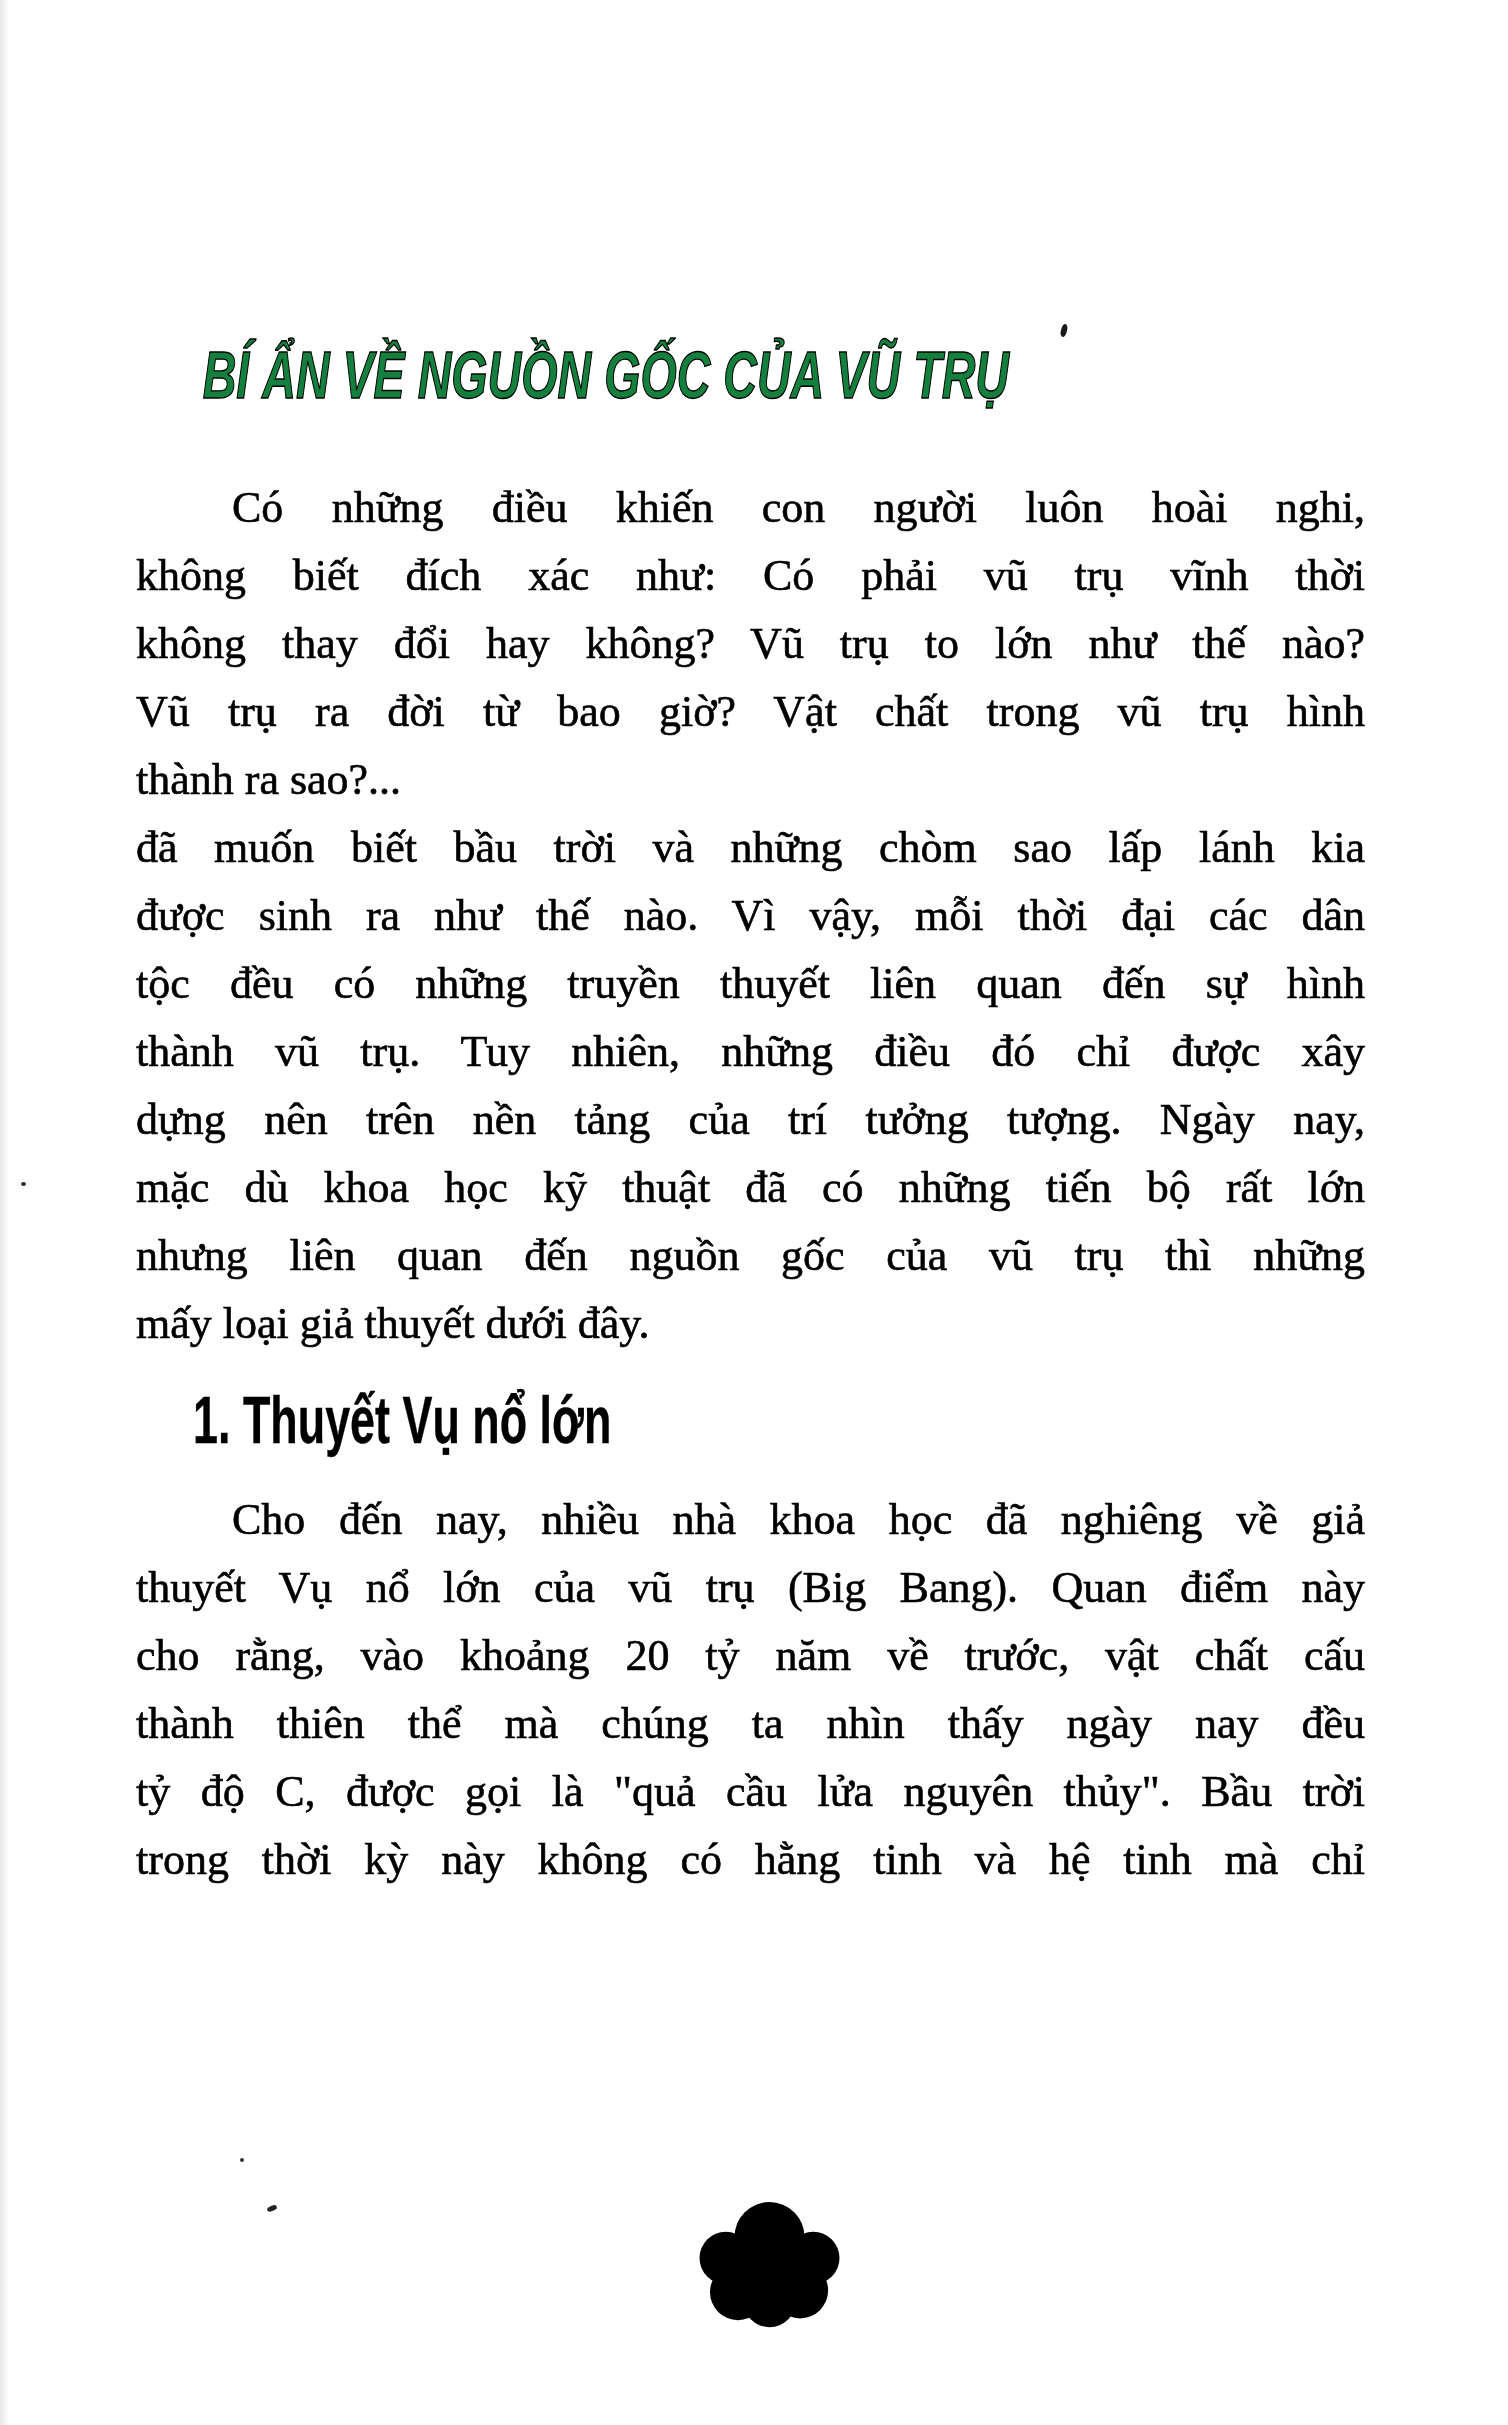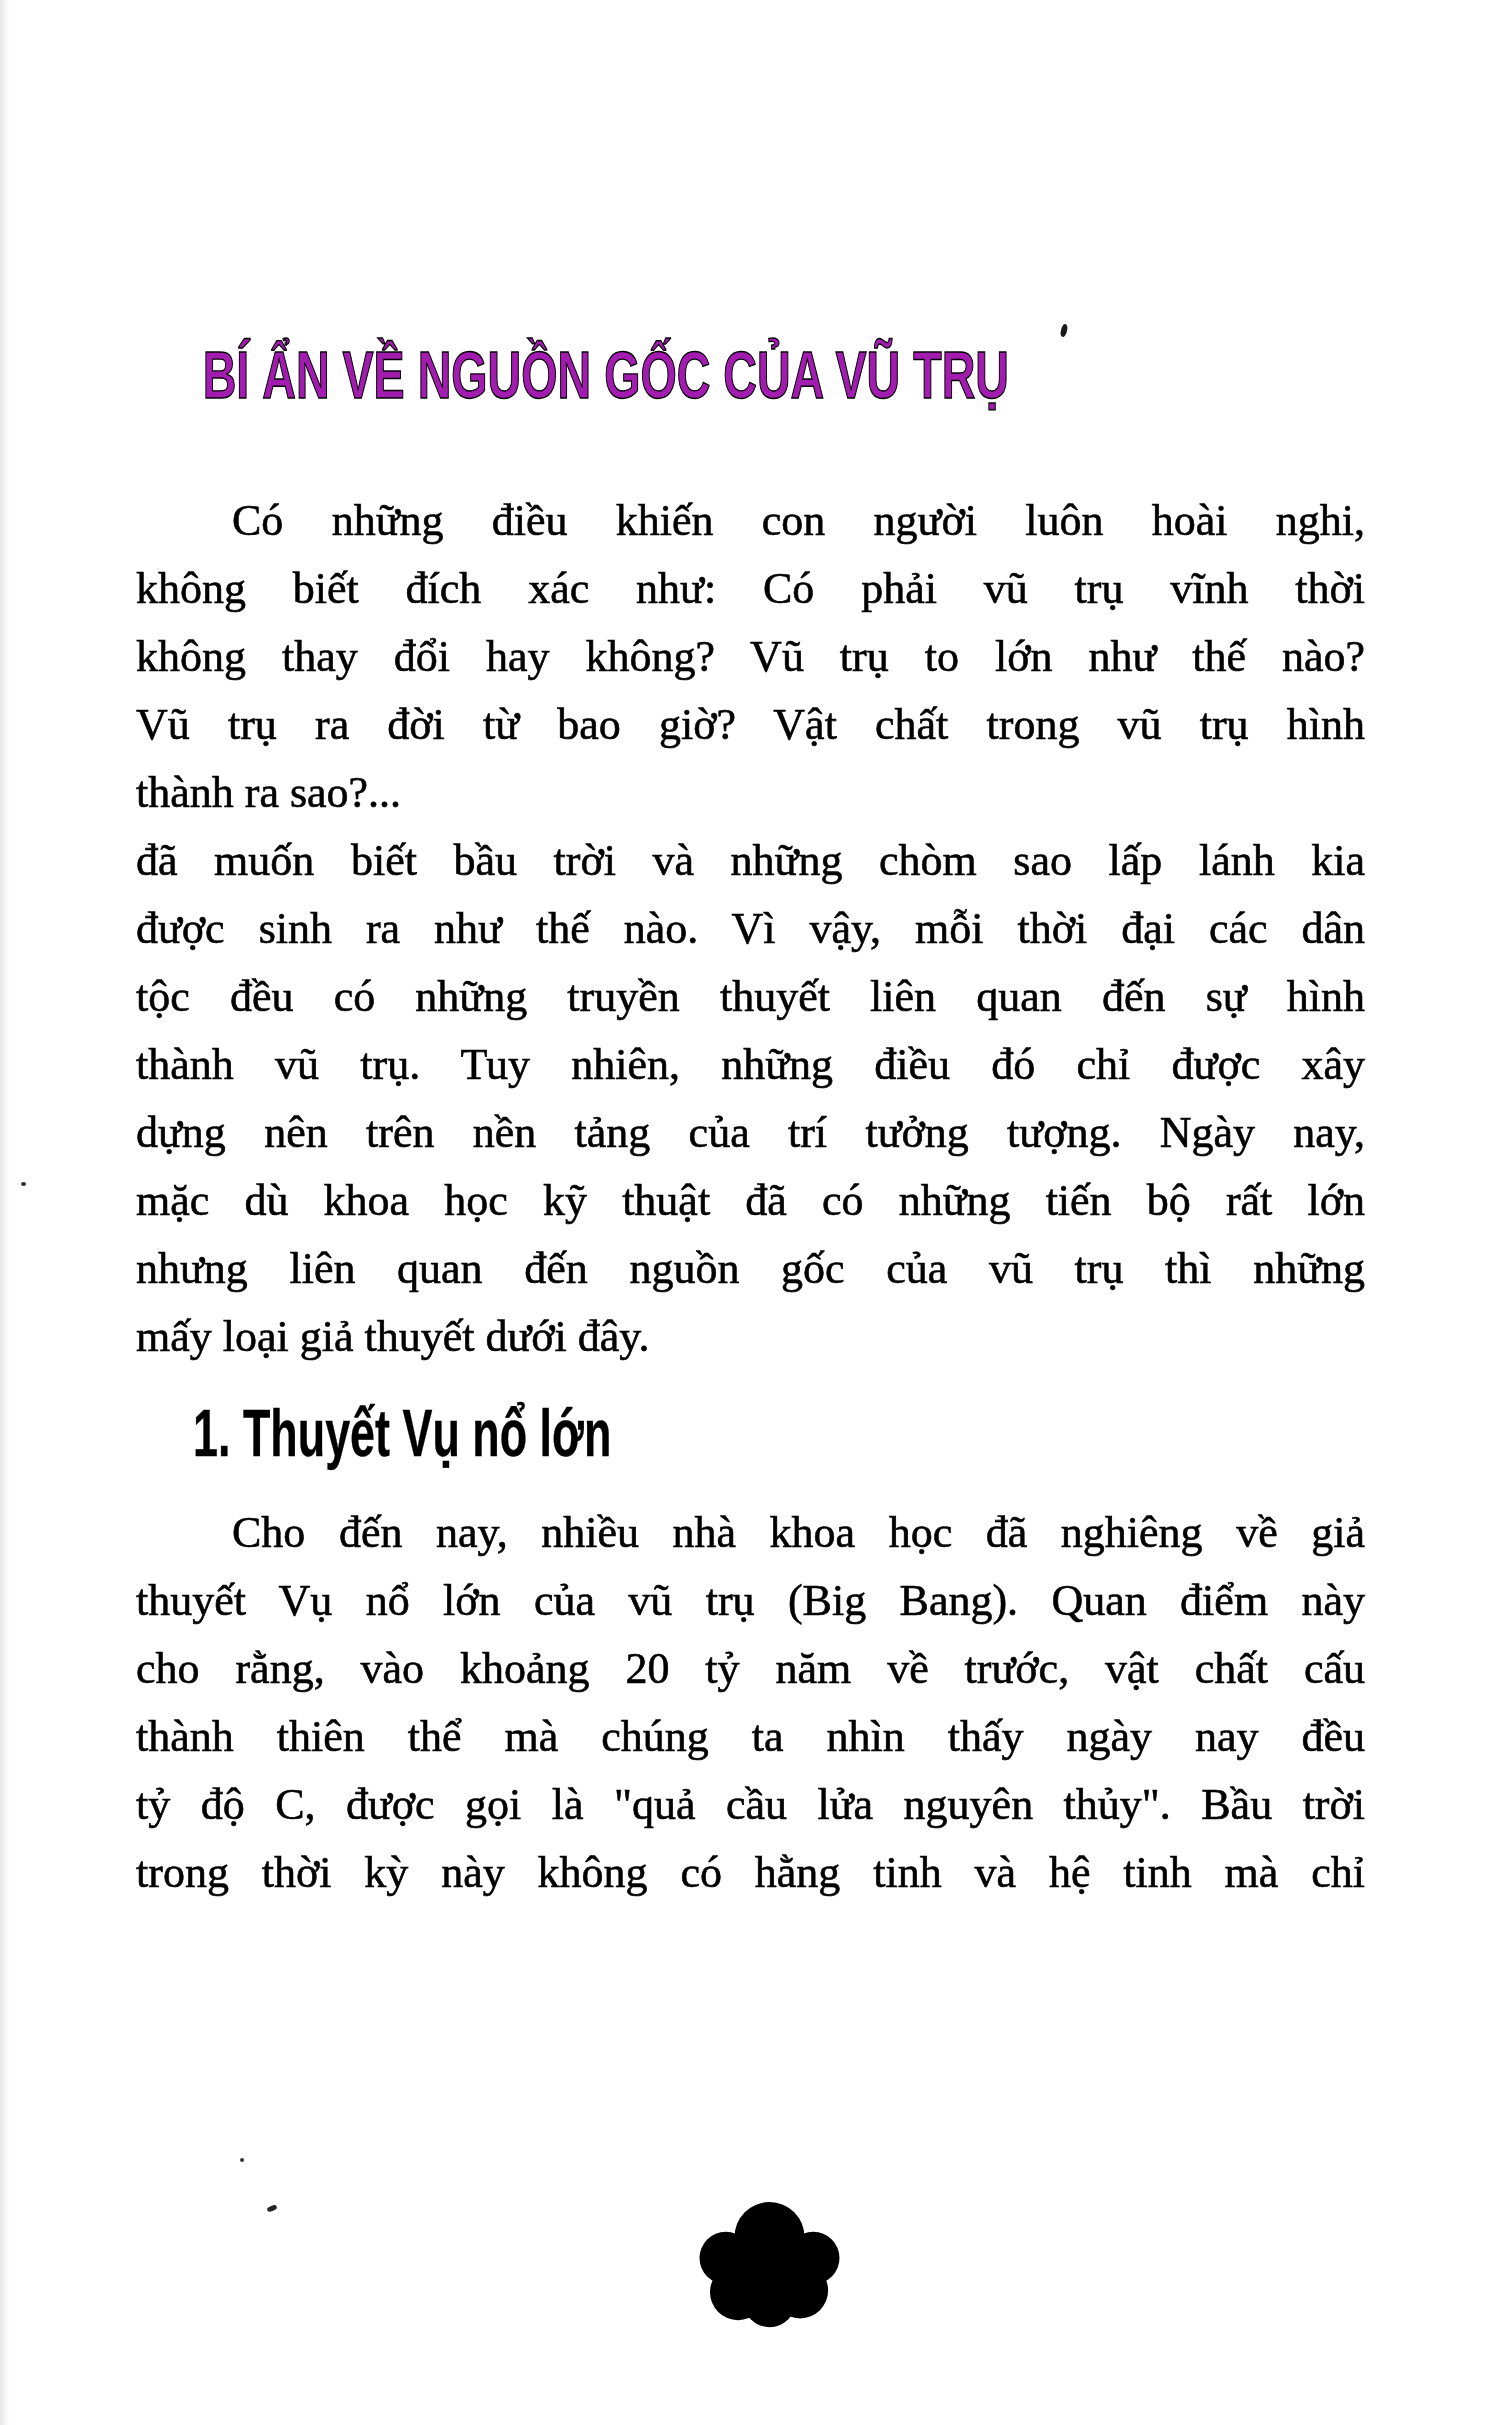--- a/index.html
+++ b/index.html
@@ -24,34 +24,35 @@
     position: absolute;
     top: 344px;
     left: 0;
     width: 1211px;
     margin: 0;
     text-align: center;
     font-family: "Liberation Sans", sans-serif;
     font-weight: bold;
     font-size: 63px;
     line-height: 63px;
-    color: #a21caf;
+    color: #15803d;
+    font-style: italic;
   }
   .title-inner {
     display: inline-block;
     white-space: nowrap;
     transform: scaleX(0.74) scaleY(1.06);
     transform-origin: center;
     -webkit-text-stroke: 1.3px #000;
   }
 
   .body-text {
     position: absolute;
     left: 136px;
-    top: 487px;
+    top: 474px;
     width: 1229px;
     font-size: 44px;
     line-height: 68px;
     -webkit-text-stroke: 0.6px #000;
   }
   .paragraph { margin: 0; }
   .line {
     height: 68px;
     text-align: justify;
     text-align-last: justify;

